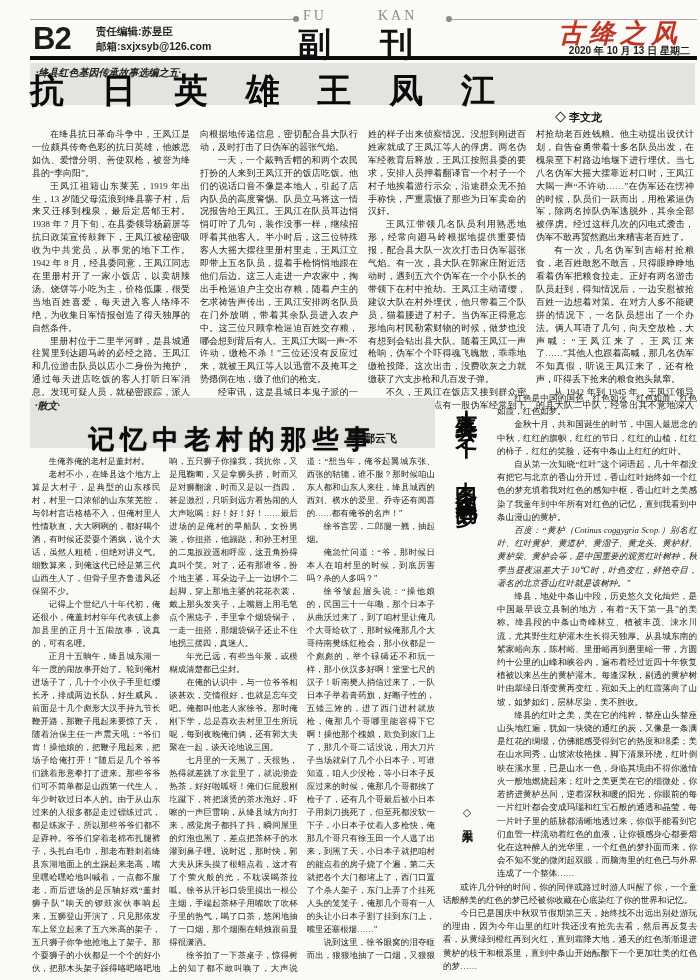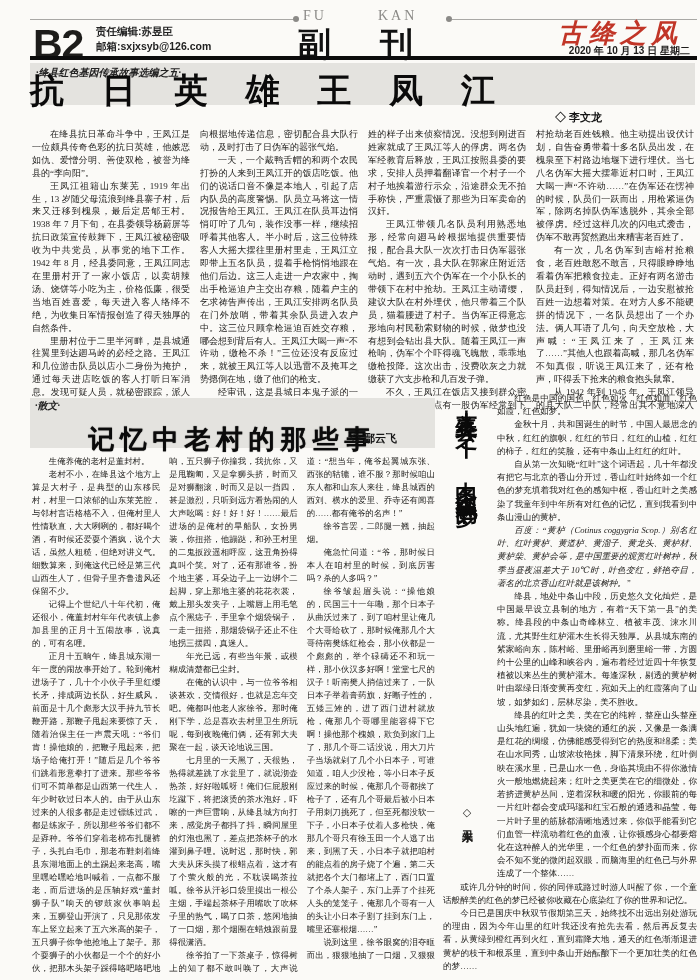--- a/index.html
+++ b/index.html
@@ -11,21 +11,21 @@
     color:#1d1c1a;
     overflow:hidden;
   }
   .abs { position:absolute; }
 
   
   .hdr-rule { height:1px; background:#a9a8a5; top:19px; }
   .hdr-dot { width:6px; height:6px; border-radius:50%; background:#8b8a87; top:16px; }
   .pinyin { font-family:"Liberation Serif",serif; font-size:14px; color:#8b8a87; letter-spacing:3px; top:8px; }
   .cn-big { font-size:33px; font-weight:bold; top:22px; color:#111; }
-  .page-no { font-family:"Liberation Sans",sans-serif; font-size:41px; font-weight:900; letter-spacing:-1px; top:21px; left:33px; }
+  .page-no { font-family:"Liberation Sans",sans-serif; font-size:31px; font-weight:900; letter-spacing:-1px; top:21px; left:33px; }
   .ed-info { left:88px; font-family:"Liberation Sans",sans-serif; font-size:10.5px; font-weight:bold; color:#222;margin-left:8px; }
   .masthead { top:16px; right:18px; font-style:italic; font-weight:bold; font-size:26px; letter-spacing:5px; }
   .hdr-date { top:44px; right:10px; font-family:"Liberation Sans",sans-serif; font-size:10px; font-weight:bold; }
   .hdr-bar { top:56px; left:30px; width:667px; height:4px; background:#0c0c0c; }
 
   
   .band { background:#e4e3df; }
   .kicker { font-size:10px; font-weight:bold; font-style:italic; color:#222; }
   .byline { font-family:"Liberation Sans",sans-serif; font-size:11px; font-weight:bold; color:#161616; }
   .bodytext p { text-indent:2em; text-align:justify; }

